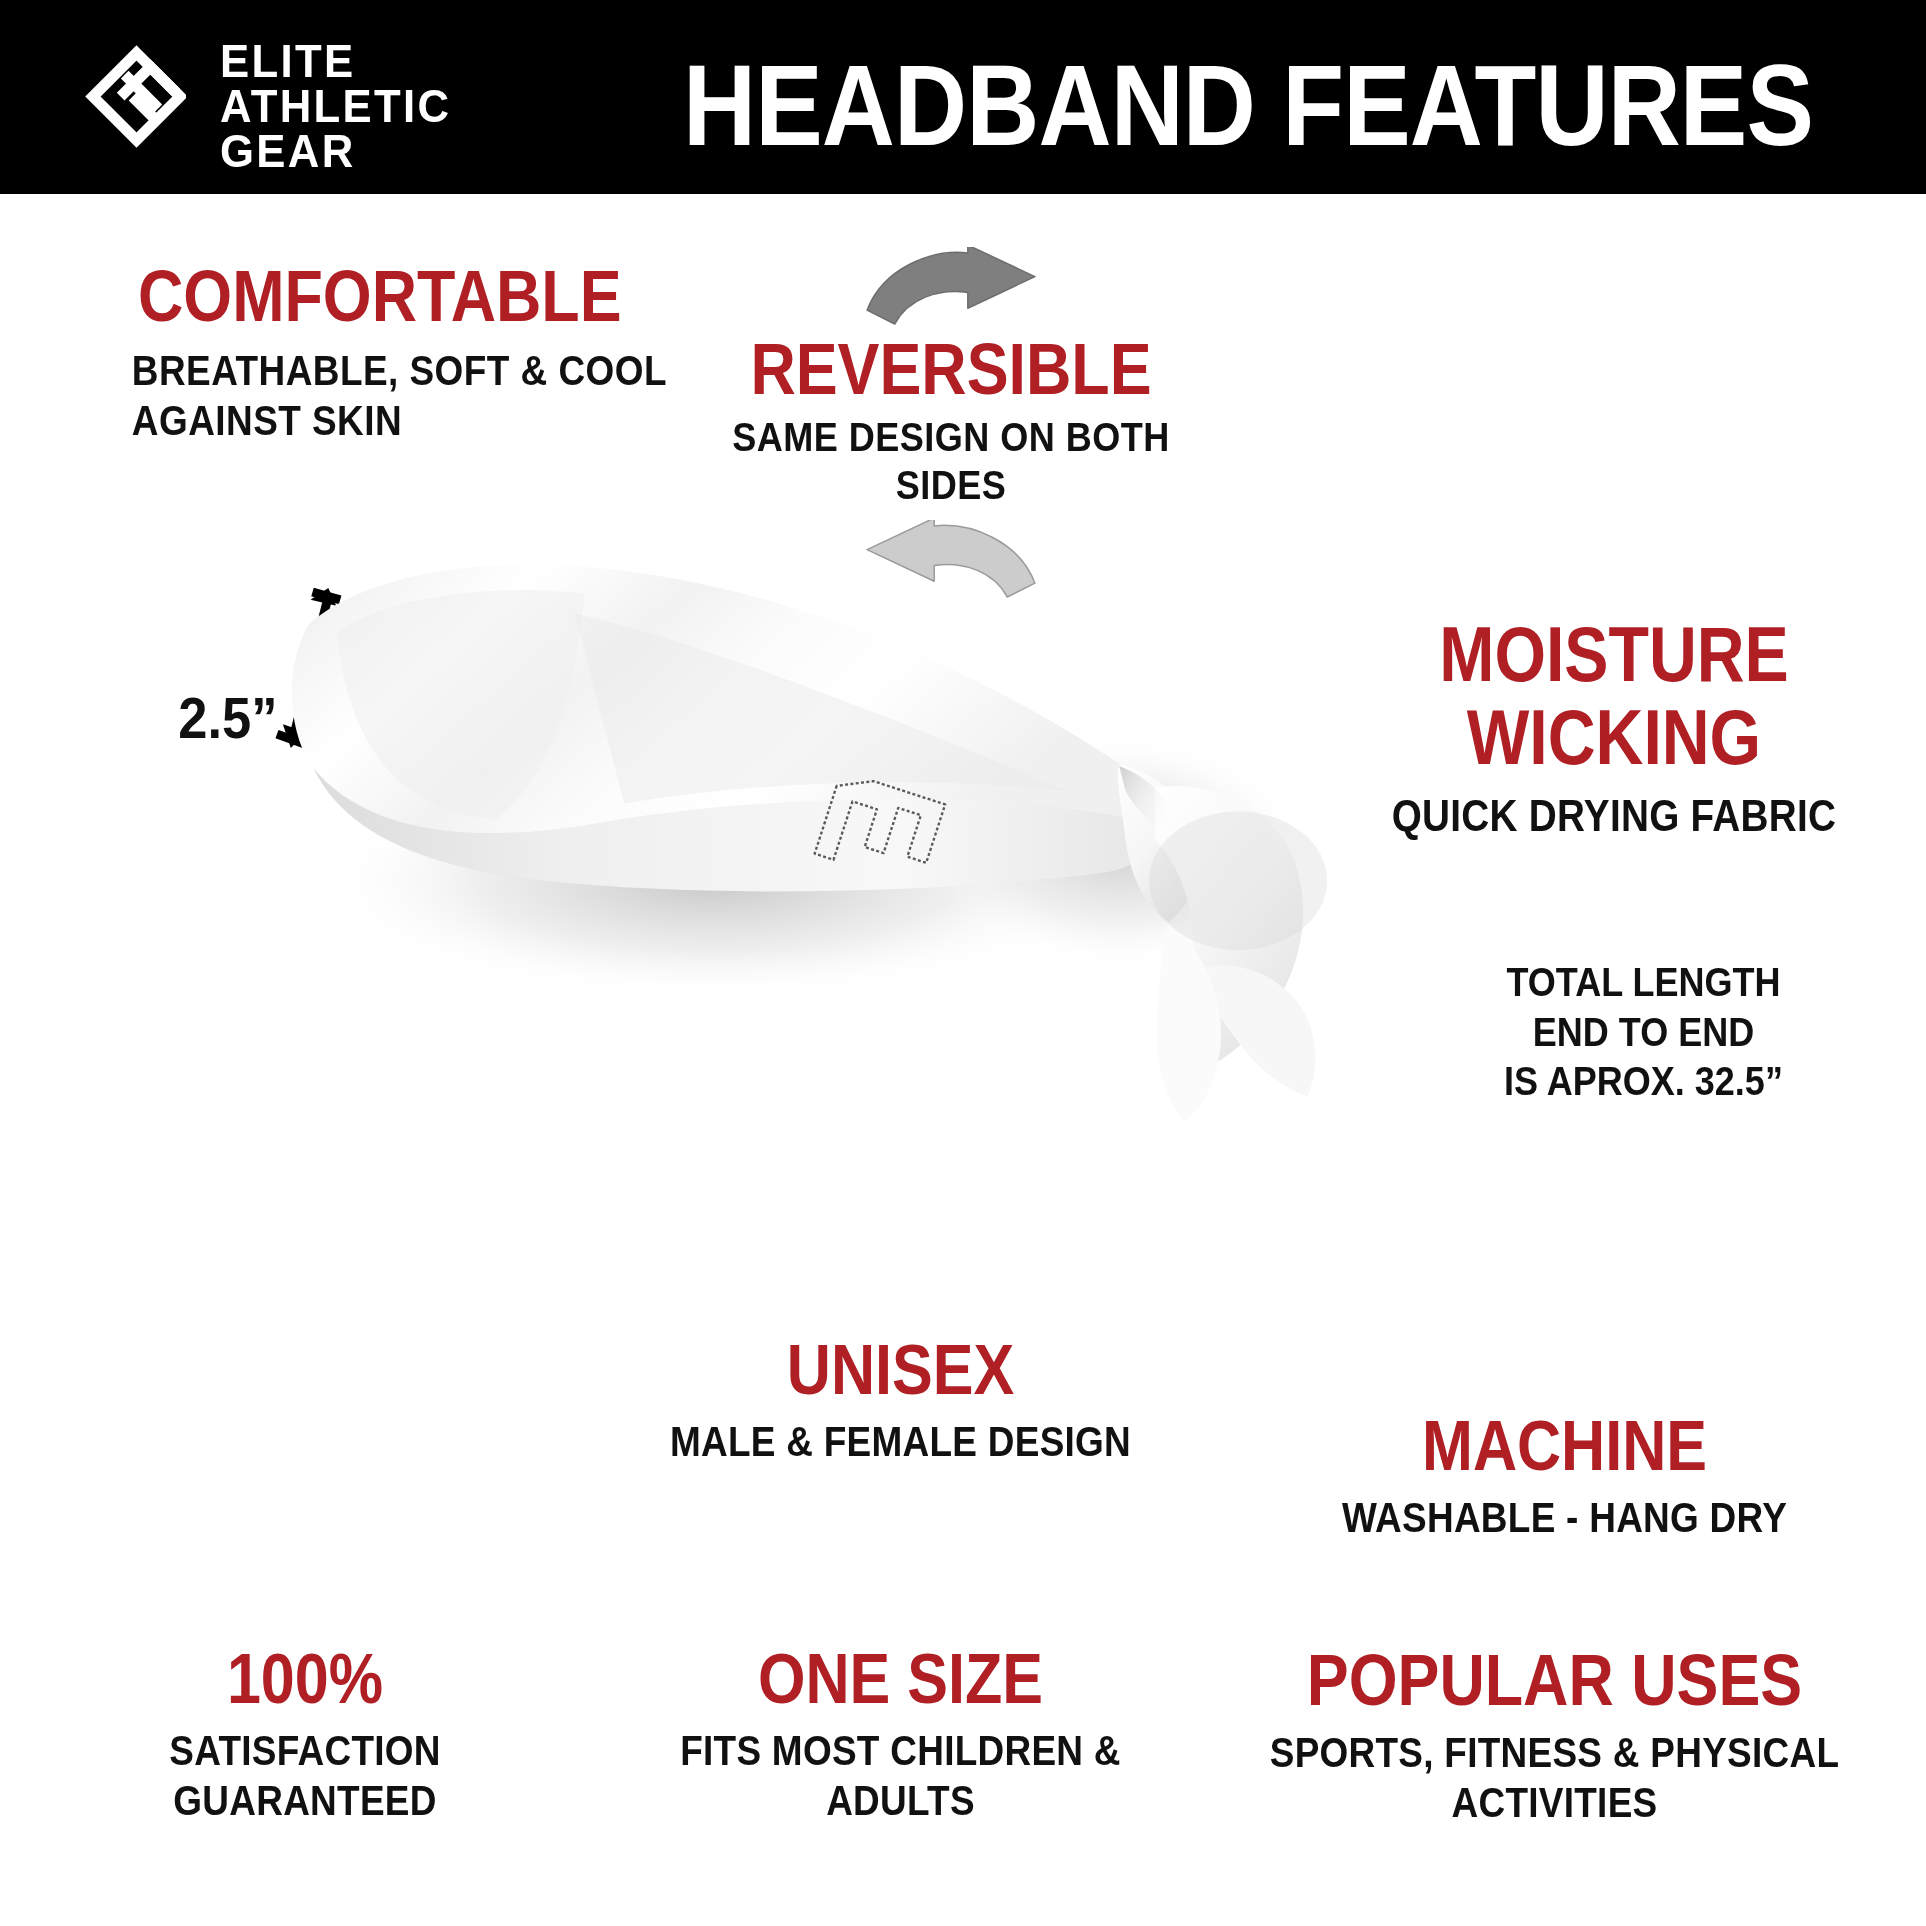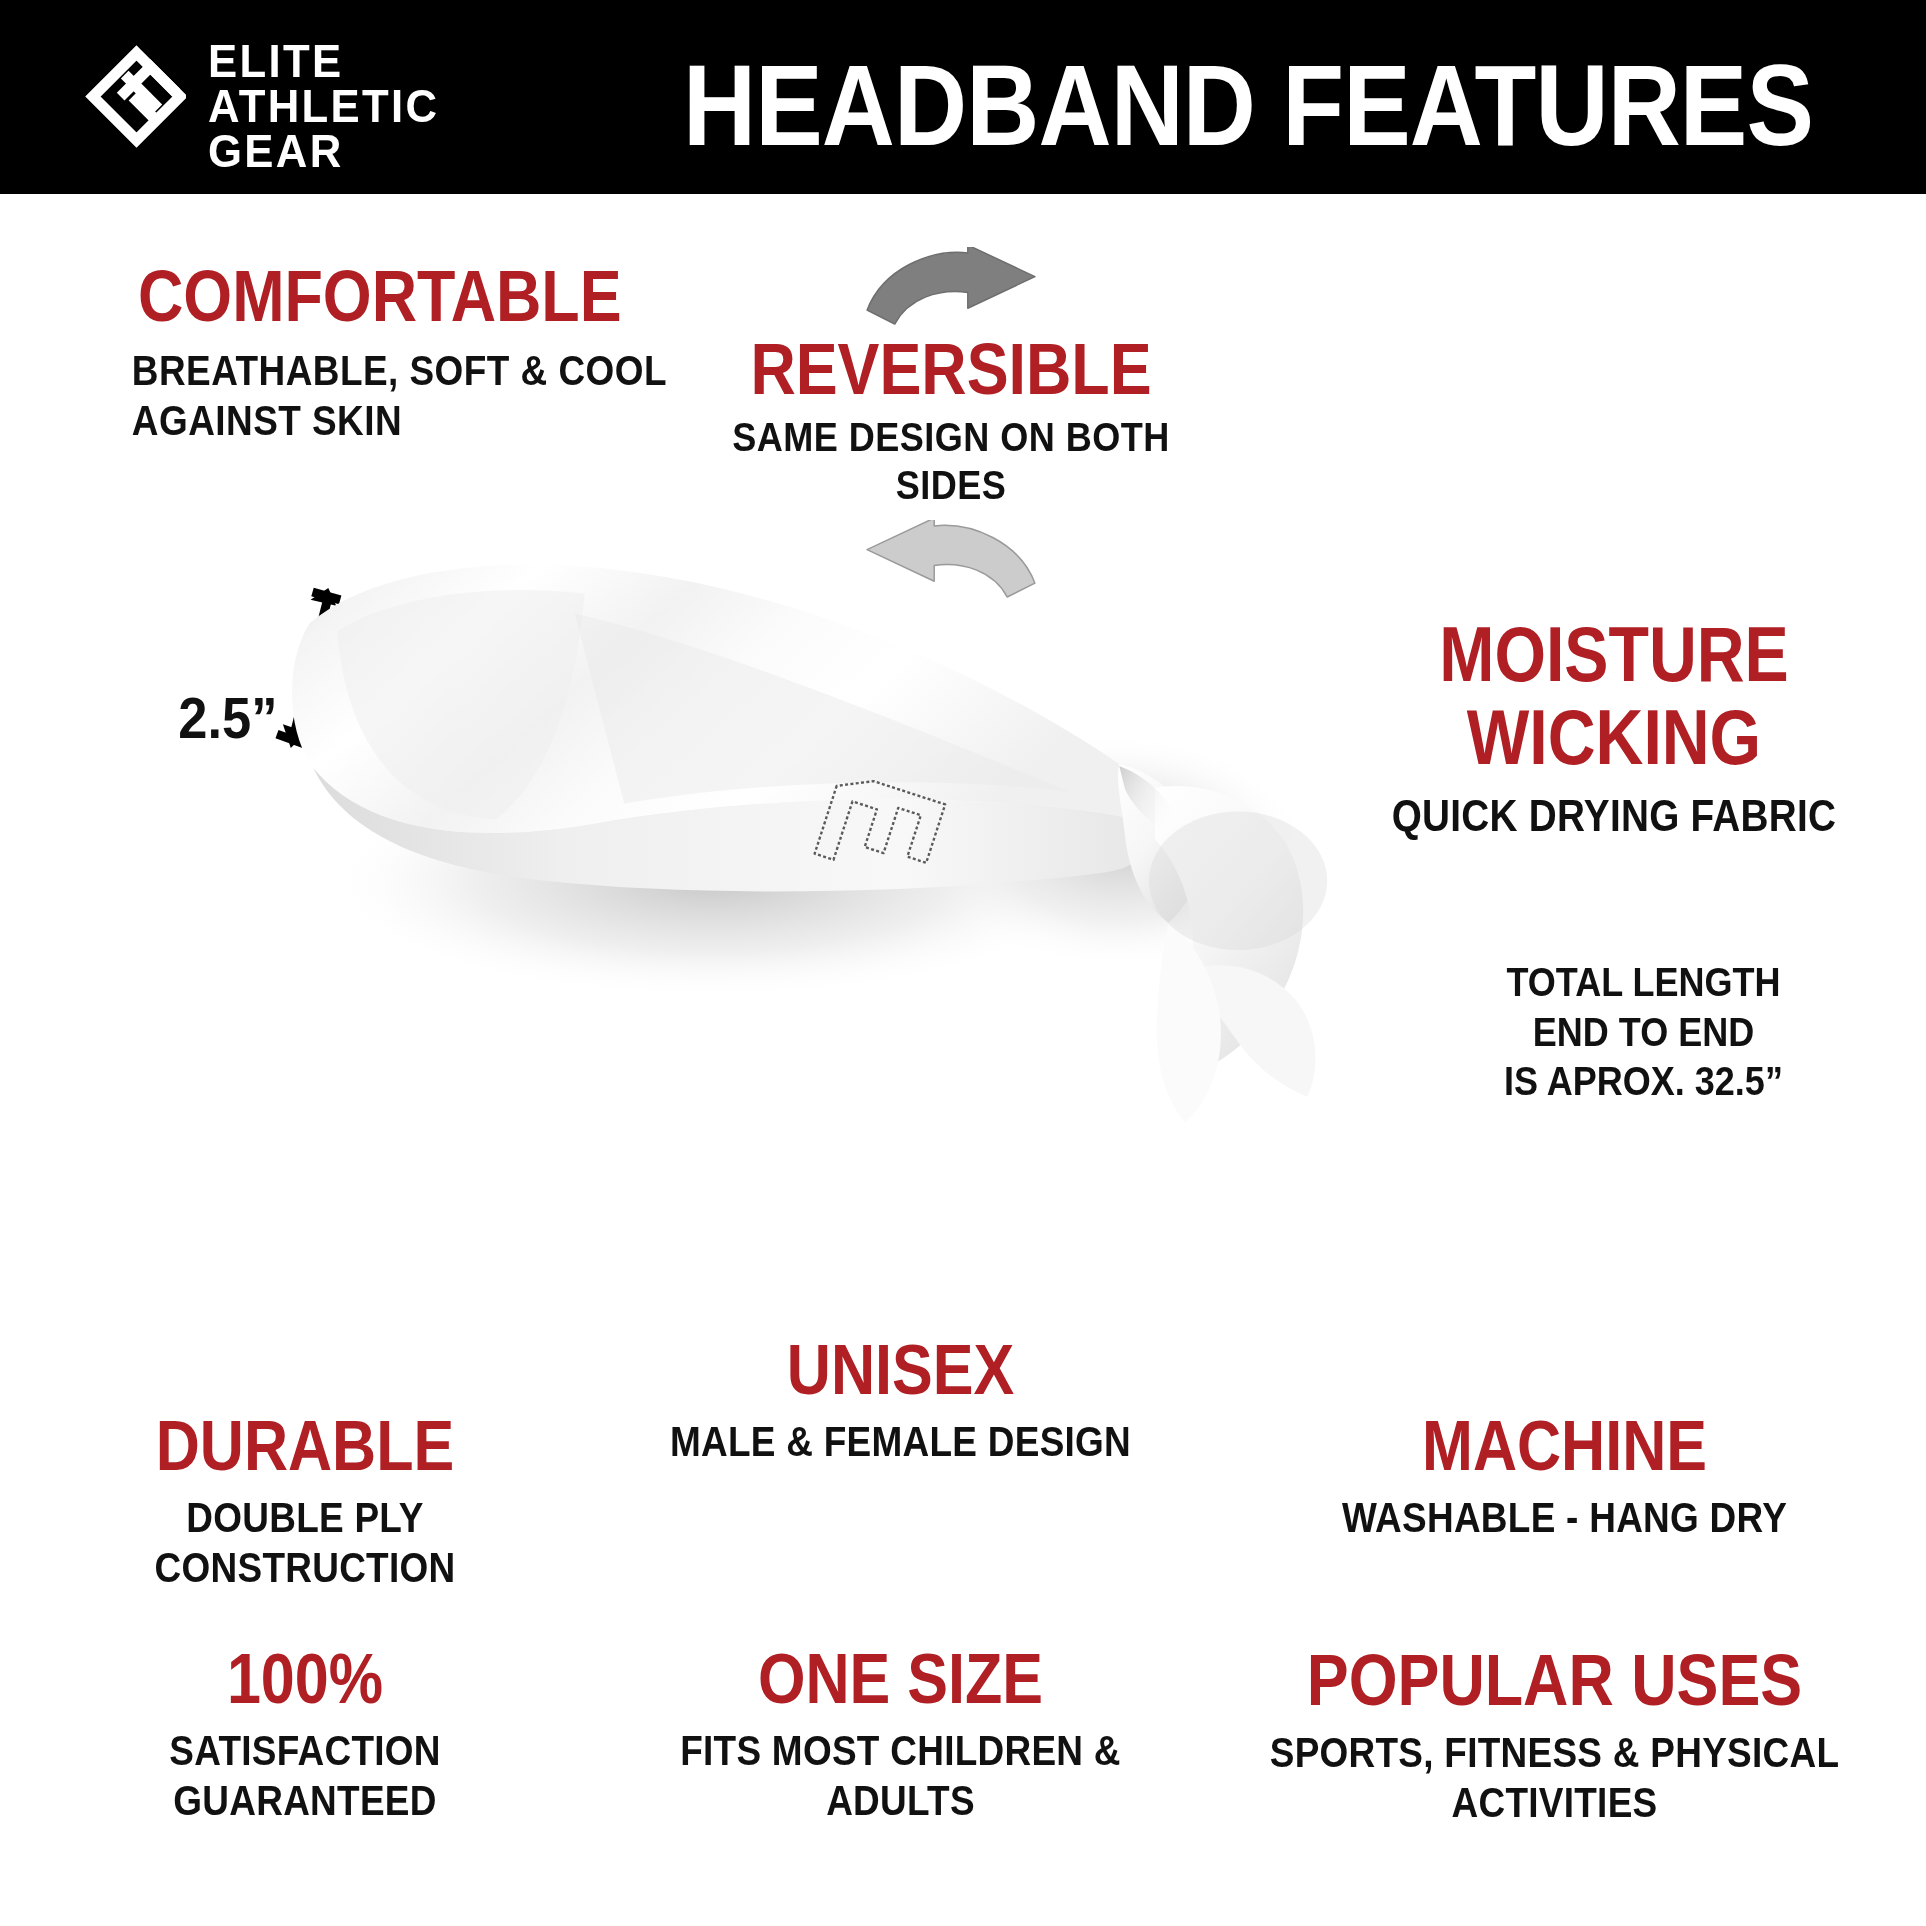--- a/index.html
+++ b/index.html
@@ -29,21 +29,21 @@
     display: flex;
     align-items: center;
   }
 
   #brand-lockup {
     position: absolute;
     left: 85px;
     top: 38px;
     display: flex;
     align-items: center;
-    gap: 22px;
+    gap: 34px;
   }
 
   #brand-mark { width: 101px; height: 121px; display: block; }
 
   #brand-wordmark {
     display: flex;
     flex-direction: column;
     justify-content: center;
     line-height: 0.96;
   }
@@ -316,27 +316,20 @@
              C 986 474 966 446 950 420 Z" fill="#f7f7f7"></path>
     <path d="M 930 372 C 956 392 978 428 982 470
              C 986 512 972 552 946 574
              C 926 550 916 512 918 472
              C 920 430 924 396 930 372 Z" fill="#fbfbfb"></path>
 
     <path d="M 880 214 C 912 226 936 252 944 284 C 922 282 898 262 886 238 Z" fill="url(#knotShadow)"></path>
     <ellipse cx="1000" cy="330" rx="90" ry="70" fill="#d8d8d8" opacity="0.35"></ellipse>
   </svg>
 
-  <div id="cell-durable" class="grid-cell">
-    <div class="feat-title">DURABLE</div>
-    <div class="feat-sub">
-      <div>DOUBLE PLY</div>
-      <div>CONSTRUCTION</div>
-    </div>
-  </div>
 
   <div id="cell-unisex" class="grid-cell">
     <div class="feat-title">UNISEX</div>
     <div class="feat-sub">MALE &amp; FEMALE DESIGN</div>
   </div>
 
   <div id="cell-machine" class="grid-cell">
     <div class="feat-title">MACHINE</div>
     <div class="feat-sub">WASHABLE - HANG DRY</div>
   </div>

